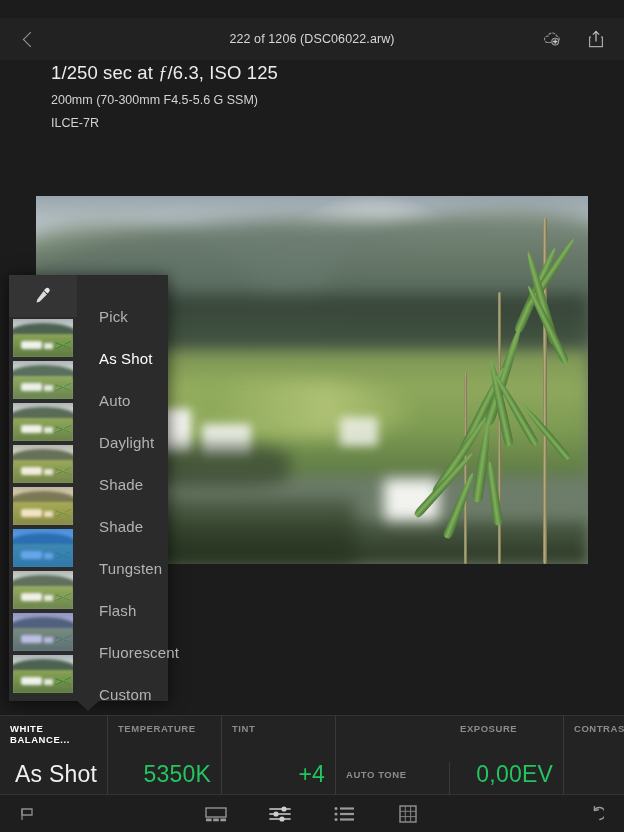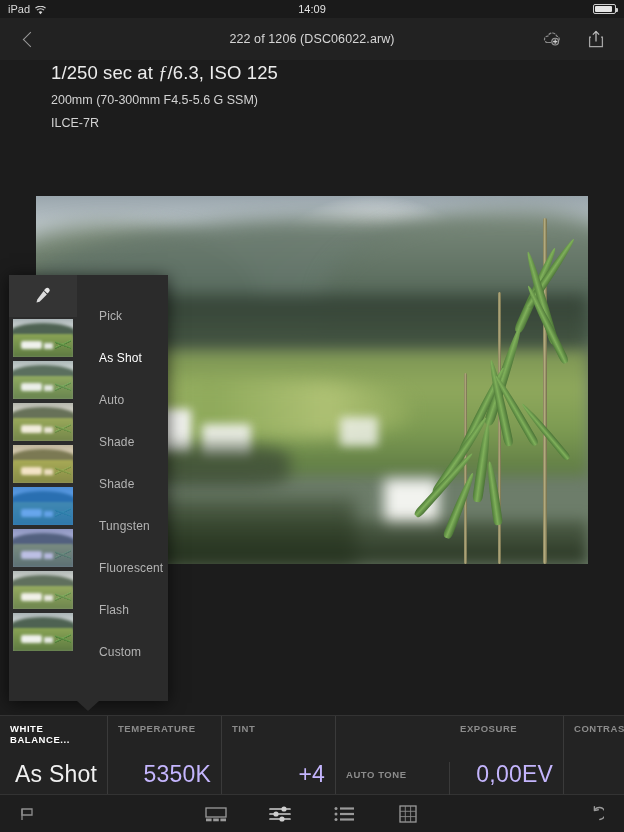--- a/index.html
+++ b/index.html
@@ -113,68 +113,50 @@
   .wb-inner{position:absolute;left:4px;top:2px;right:4px;bottom:2px;overflow:hidden;background:#7d8e6c;}
   .t-sky{position:absolute;left:0;top:0;width:100%;height:38%;background:linear-gradient(180deg,#aab4b6,#e6ebe9);}
   .t-mtn{position:absolute;left:-5%;top:10%;width:110%;height:34%;background:#4e6252;border-radius:50%/70% 70% 0 0;filter:blur(1.5px);}
   .t-field{position:absolute;left:0;top:40%;width:100%;height:60%;background:linear-gradient(180deg,#8aa455,#5d7a41);filter:blur(1px);}
   .t-bld{position:absolute;left:14%;top:58%;width:34%;height:22%;background:#eff1ec;filter:blur(1.4px);border-radius:2px;}
   .t-bld2{position:absolute;left:52%;top:62%;width:14%;height:16%;background:#e7eae4;filter:blur(1.4px);}
   .t-plant{position:absolute;right:4%;bottom:0;width:26%;height:62%;background:
      linear-gradient(20deg,transparent 46%,#4e7c38 47%,#6ea04e 53%,transparent 54%),
      linear-gradient(-25deg,transparent 48%,#4a7535 49%,#79ac57 55%,transparent 56%);}
   .t-cast{position:absolute;inset:0;}
-  .wb-label{font-size:12px;color:#b3b3b3;padding-left:22px;letter-spacing:.15px;margin-top:40px;}
+  .wb-label{font-size:15px;color:#b3b3b3;padding-left:22px;letter-spacing:.15px;margin-top:40px;}
   .wb-row.selected .wb-label{color:#ffffff;}
 
   
   .strip{
     position:absolute;left:0;bottom:37px;width:624px;height:80px;
     background:#232323;border-top:1px solid #333;border-bottom:1px solid #333;
     display:flex;
   }
   .cell{position:relative;height:100%;border-right:1px solid #3a3a3a;padding:7px 10px 0 10px;flex:0 0 auto;}
   .cell-title{font-size:9.5px;letter-spacing:.55px;color:#8c8c8c;font-weight:700;}
   .cell.active .cell-title{color:#ffffff;}
-  .cell-val{position:absolute;right:10px;bottom:6px;font-size:23px;color:#c4b5fd;font-weight:300;letter-spacing:.2px;}
+  .cell-val{position:absolute;right:10px;bottom:6px;font-size:23px;color:#22c55e;font-weight:300;letter-spacing:.2px;}
   .cell.active .cell-val{color:#f0f0f0;}
 
   
   .toolbar{
     position:absolute;left:0;bottom:0;width:624px;height:37px;
     background:#1e1e1e;display:flex;align-items:center;
   }
   .tb-left{padding-left:14px;}
   .tb-center{position:absolute;left:0;right:0;display:flex;justify-content:center;gap:38px;align-items:center;}
   .tb-right{margin-left:auto;padding-right:16px;z-index:2;}
   .tb-btn{width:26px;height:24px;display:flex;align-items:center;justify-content:center;}
 </style>
 </head>
 <body>
 
 <div id="app">
 
-  <div class="statusbar">
-    <div class="sb-left">
-      <span>iPad</span>
-      <span class="wifi">
-        <svg width="11" height="9" viewBox="0 0 11 9">
-          <path d="M5.5 8.3 3.6 6.1a3 3 0 0 1 3.8 0z" fill="#d9d9d9"></path>
-          <path d="M1.9 4.2a5.4 5.4 0 0 1 7.2 0" stroke="#d9d9d9" stroke-width="1.1" fill="none"></path>
-          <path d="M.4 2.1a7.8 7.8 0 0 1 10.2 0" stroke="#d9d9d9" stroke-width="1.1" fill="none"></path>
-        </svg>
-      </span>
-    </div>
-    <div class="sb-center">14:09</div>
-    <div class="sb-right">
-      <span class="battery">
-          <i></i>
-        </span>
-    </div>
-  </div>
 
   <div class="navbar">
     <div class="nav-back">
       <span class="chev"></span>
     </div>
     <div class="nav-title">222 of 1206 (DSC06022.arw)</div>
     <div class="nav-right">
       <div class="icon-btn">
         <svg width="20" height="18" viewBox="0 0 20 18">
           <path d="M5.5 12.5a3.2 3.2 0 0 1 .4-6.4A4.6 4.6 0 0 1 14.6 6a3.4 3.4 0 0 1 .4 6.5z" fill="none" stroke="#8d8d8d" stroke-width="1.2" stroke-dasharray="2.1 1.9" stroke-linecap="round"></path>
@@ -283,20 +265,34 @@
       </div>
       <div class="wb-row">
         <div class="wb-thumb">
           <div class="wb-inner">
             <div class="t-sky"></div>
             <div class="t-mtn"></div>
             <div class="t-field"></div>
             <div class="t-bld"></div>
             <div class="t-bld2"></div>
             <div class="t-plant"></div>
+            <div class="t-cast" style="background:rgba(255,225,170,.07);"></div>
+          </div>
+        </div>
+        <div class="wb-label">Daylight</div>
+      </div>
+      <div class="wb-row">
+        <div class="wb-thumb">
+          <div class="wb-inner">
+            <div class="t-sky"></div>
+            <div class="t-mtn"></div>
+            <div class="t-field"></div>
+            <div class="t-bld"></div>
+            <div class="t-bld2"></div>
+            <div class="t-plant"></div>
             <div class="t-cast" style="background:rgba(255,205,130,.14);"></div>
           </div>
         </div>
         <div class="wb-label">Shade</div>
       </div>
       <div class="wb-row">
         <div class="wb-thumb">
           <div class="wb-inner">
             <div class="t-sky"></div>
             <div class="t-mtn"></div>
@@ -325,38 +321,38 @@
       </div>
       <div class="wb-row">
         <div class="wb-thumb">
           <div class="wb-inner">
             <div class="t-sky"></div>
             <div class="t-mtn"></div>
             <div class="t-field"></div>
             <div class="t-bld"></div>
             <div class="t-bld2"></div>
             <div class="t-plant"></div>
+            <div class="t-cast" style="background:rgba(255,232,200,.10);"></div>
+          </div>
+        </div>
+        <div class="wb-label">Flash</div>
+      </div>
+      <div class="wb-row">
+        <div class="wb-thumb">
+          <div class="wb-inner">
+            <div class="t-sky"></div>
+            <div class="t-mtn"></div>
+            <div class="t-field"></div>
+            <div class="t-bld"></div>
+            <div class="t-bld2"></div>
+            <div class="t-plant"></div>
             <div class="t-cast" style="background:rgba(90,95,215,.34);"></div>
           </div>
         </div>
         <div class="wb-label">Fluorescent</div>
-      </div>
-      <div class="wb-row">
-        <div class="wb-thumb">
-          <div class="wb-inner">
-            <div class="t-sky"></div>
-            <div class="t-mtn"></div>
-            <div class="t-field"></div>
-            <div class="t-bld"></div>
-            <div class="t-bld2"></div>
-            <div class="t-plant"></div>
-            <div class="t-cast" style="background:rgba(255,232,200,.10);"></div>
-          </div>
-        </div>
-        <div class="wb-label">Flash</div>
       </div>
       <div class="wb-row">
         <div class="wb-thumb">
           <div class="wb-inner">
             <div class="t-sky"></div>
             <div class="t-mtn"></div>
             <div class="t-field"></div>
             <div class="t-bld"></div>
             <div class="t-bld2"></div>
             <div class="t-plant"></div>

